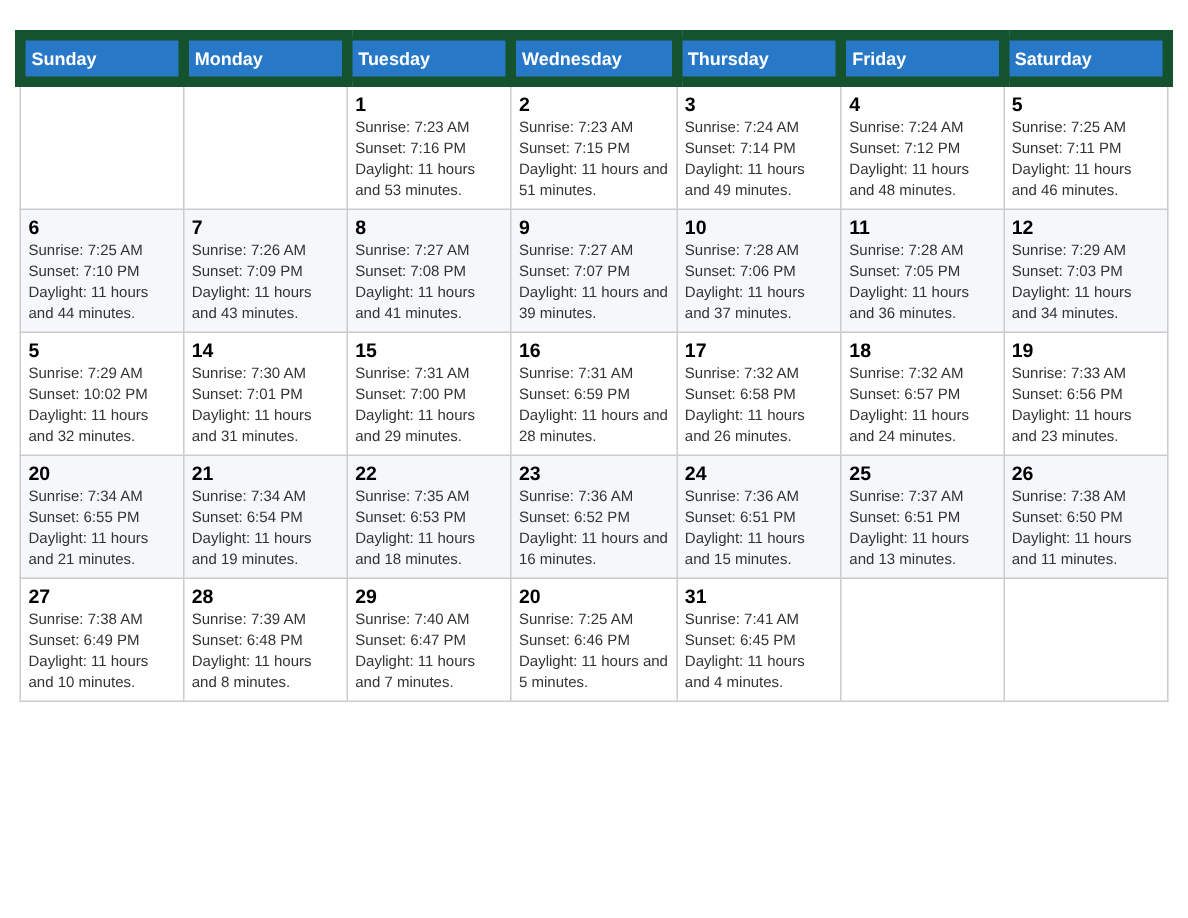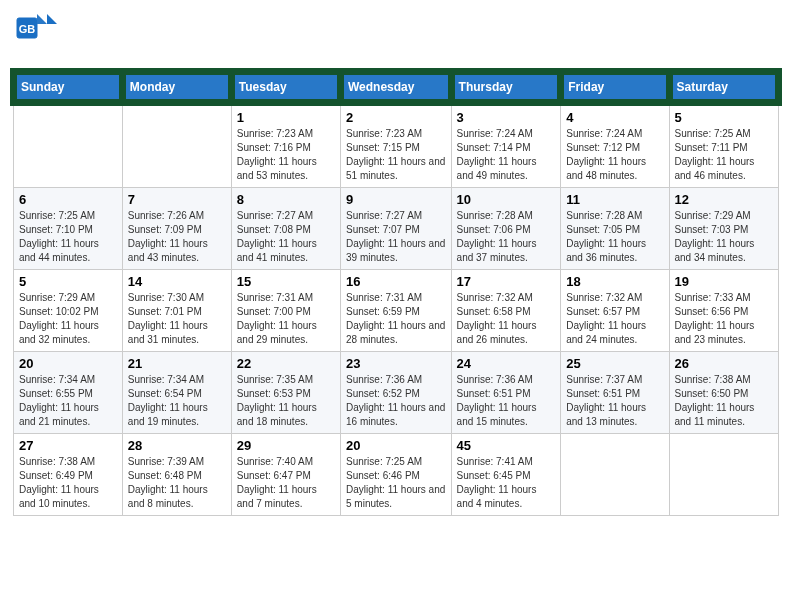--- a/index.html
+++ b/index.html
@@ -73,29 +73,20 @@
     .empty-cell {
       background: #fff !important;
     }
   </style>
 </head>
 <body>
 
 <div class="header">
   <div class="logo">
     <div style="display:flex;align-items:center;gap:2px;">
-      <div style="position:relative;width:48px;height:48px;">
-        <svg width="48" height="48" viewBox="0 0 48 48">
-          <rect x="2" y="8" width="20" height="20" rx="2" fill="#1a6fc4"></rect>
-          <rect x="2" y="8" width="20" height="20" rx="2" fill="none" stroke="#1a6fc4"></rect>
-          <text x="12" y="23" text-anchor="middle" font-size="11" font-weight="bold" fill="white" font-family="Arial">GB</text>
-          <polygon points="22,4 32,14 22,14" fill="#2878c8"></polygon>
-          <polygon points="32,4 42,14 32,14" fill="#1a6fc4"></polygon>
-        </svg>
-      </div>
     </div>
   </div>
   <div class="title-section">
     <div class="month-title"></div>
     <div class="location"></div>
   </div>
 </div>
 
 <table class="calendar">
   <thead>
@@ -295,21 +286,21 @@
 Sunset: 6:47 PM
 Daylight: 11 hours and 7 minutes.</div>
         </td>
         <td>
           <span class="day-number">20</span>
           <div class="cell-content">Sunrise: 7:25 AM
 Sunset: 6:46 PM
 Daylight: 11 hours and 5 minutes.</div>
         </td>
         <td>
-          <span class="day-number">45</span>
+          <span class="day-number">31</span>
           <div class="cell-content">Sunrise: 7:41 AM
 Sunset: 6:45 PM
 Daylight: 11 hours and 4 minutes.</div>
         </td>
         <td class="empty-cell"></td>
         <td class="empty-cell"></td>
       </tr>
     </tbody>
 </table>
 

